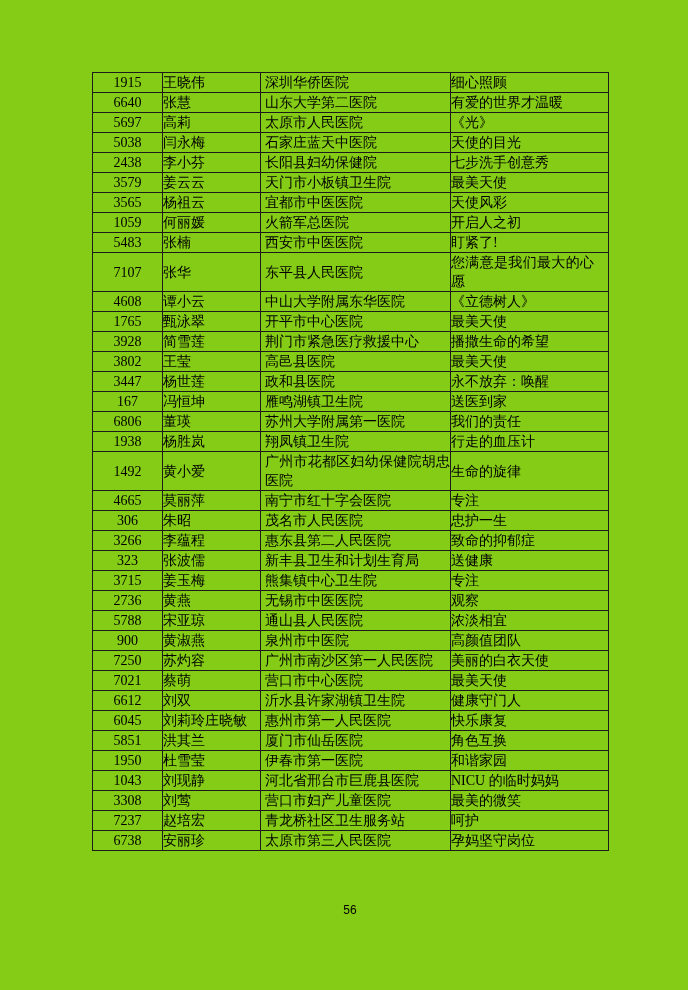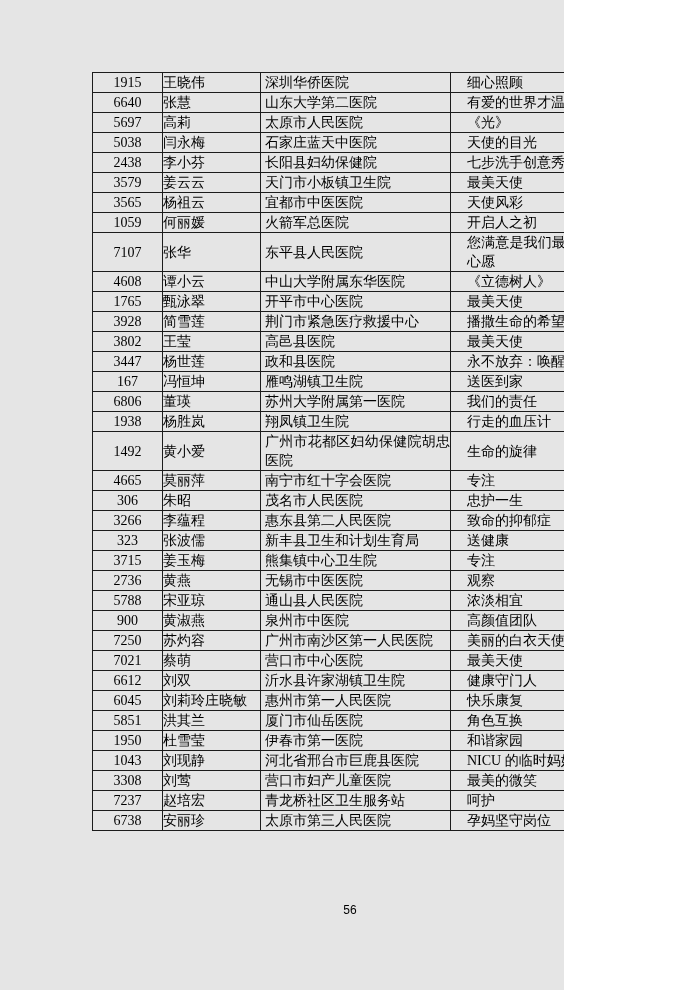--- a/index.html
+++ b/index.html
@@ -4,22 +4,22 @@
 <style>
   html, body { margin: 0; padding: 0; }
   body {
     width: 700px; height: 990px;
     background: #ffffff;
     font-family: "Liberation Serif", "DejaVu Serif", serif;
     color: #000;
   }
   .page {
     position: relative;
-    width: 564px; height: 990px;
-    background: #e5e5e5;
+    width: 688px; height: 990px;
+    background: #84cc16;
     overflow: hidden;
   }
   table.roster {
     position: absolute;
     left: 92px; top: 72px;
     border-collapse: collapse;
     table-layout: fixed;
     width: 516px;
   }
   table.roster td {
@@ -29,21 +29,21 @@
     line-height: 19px;
     height: 19.5px;
     vertical-align: middle;
     padding: 0;
     word-break: break-all;
     overflow: hidden;
   }
   table.roster td.c0 { text-align: center; }
   table.roster td.c1 { text-align: left; }
   table.roster td.c2 { text-align: justify; padding-left: 4px; }
-  table.roster td.c3 { text-align: justify; padding-left: 16px; padding-right: 14px; margin-left: 32px; }
+  table.roster td.c3 { text-align: justify; padding-left: 0; padding-right: 14px; margin-left: 32px; }
   .pagenum {
     position: absolute;
     left: 0; top: 903px;
     width: 700px;
     text-align: center;
     font-family: "Liberation Sans", "DejaVu Sans", sans-serif;
     font-size: 12px;
     color: #000;
   }
 </style>
@@ -101,20 +101,26 @@
           <td class="c2">宜都市中医医院</td>
           <td class="c3">天使风彩</td>
         </tr>
         <tr>
           <td class="c0">1059</td>
           <td class="c1">何丽媛</td>
           <td class="c2">火箭军总医院</td>
           <td class="c3">开启人之初</td>
         </tr>
         <tr>
+          <td class="c0">5483</td>
+          <td class="c1">张楠</td>
+          <td class="c2">西安市中医医院</td>
+          <td class="c3">盯紧了!</td>
+        </tr>
+        <tr>
           <td class="c0">7107</td>
           <td class="c1">张华</td>
           <td class="c2">东平县人民医院</td>
           <td class="c3">您满意是我们最大的心愿</td>
         </tr>
         <tr>
           <td class="c0">4608</td>
           <td class="c1">谭小云</td>
           <td class="c2">中山大学附属东华医院</td>
           <td class="c3">《立德树人》</td>

